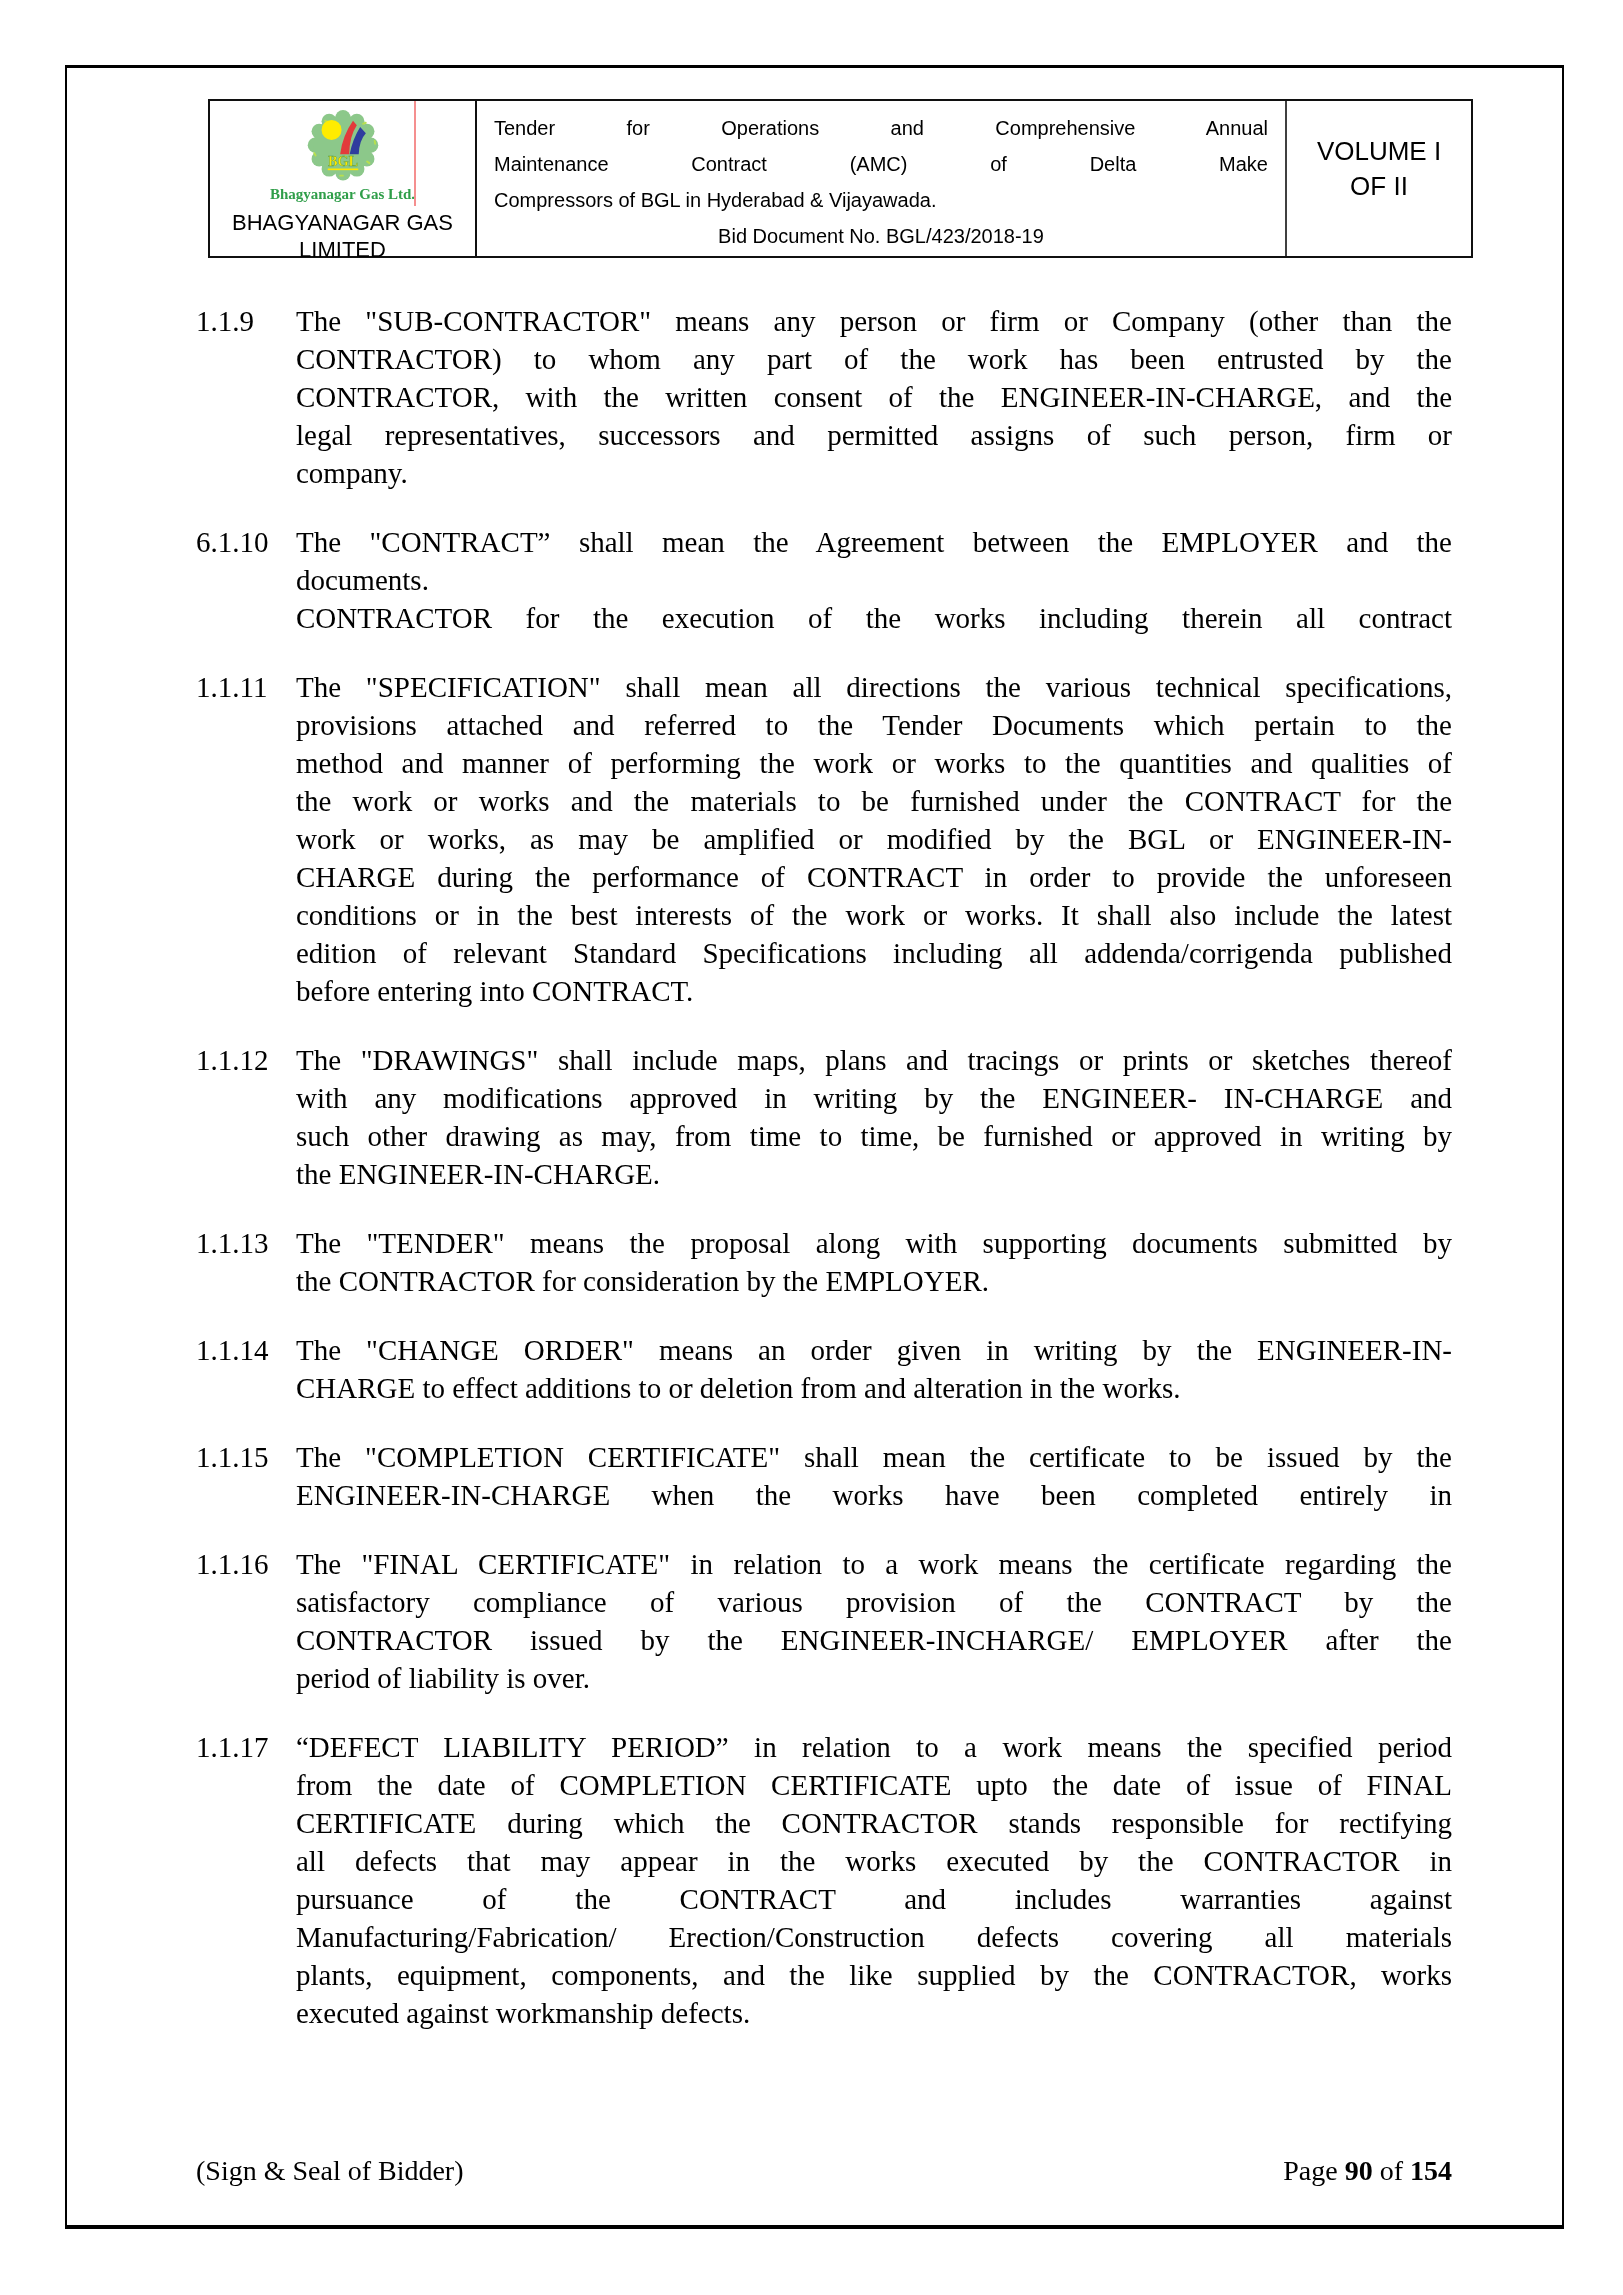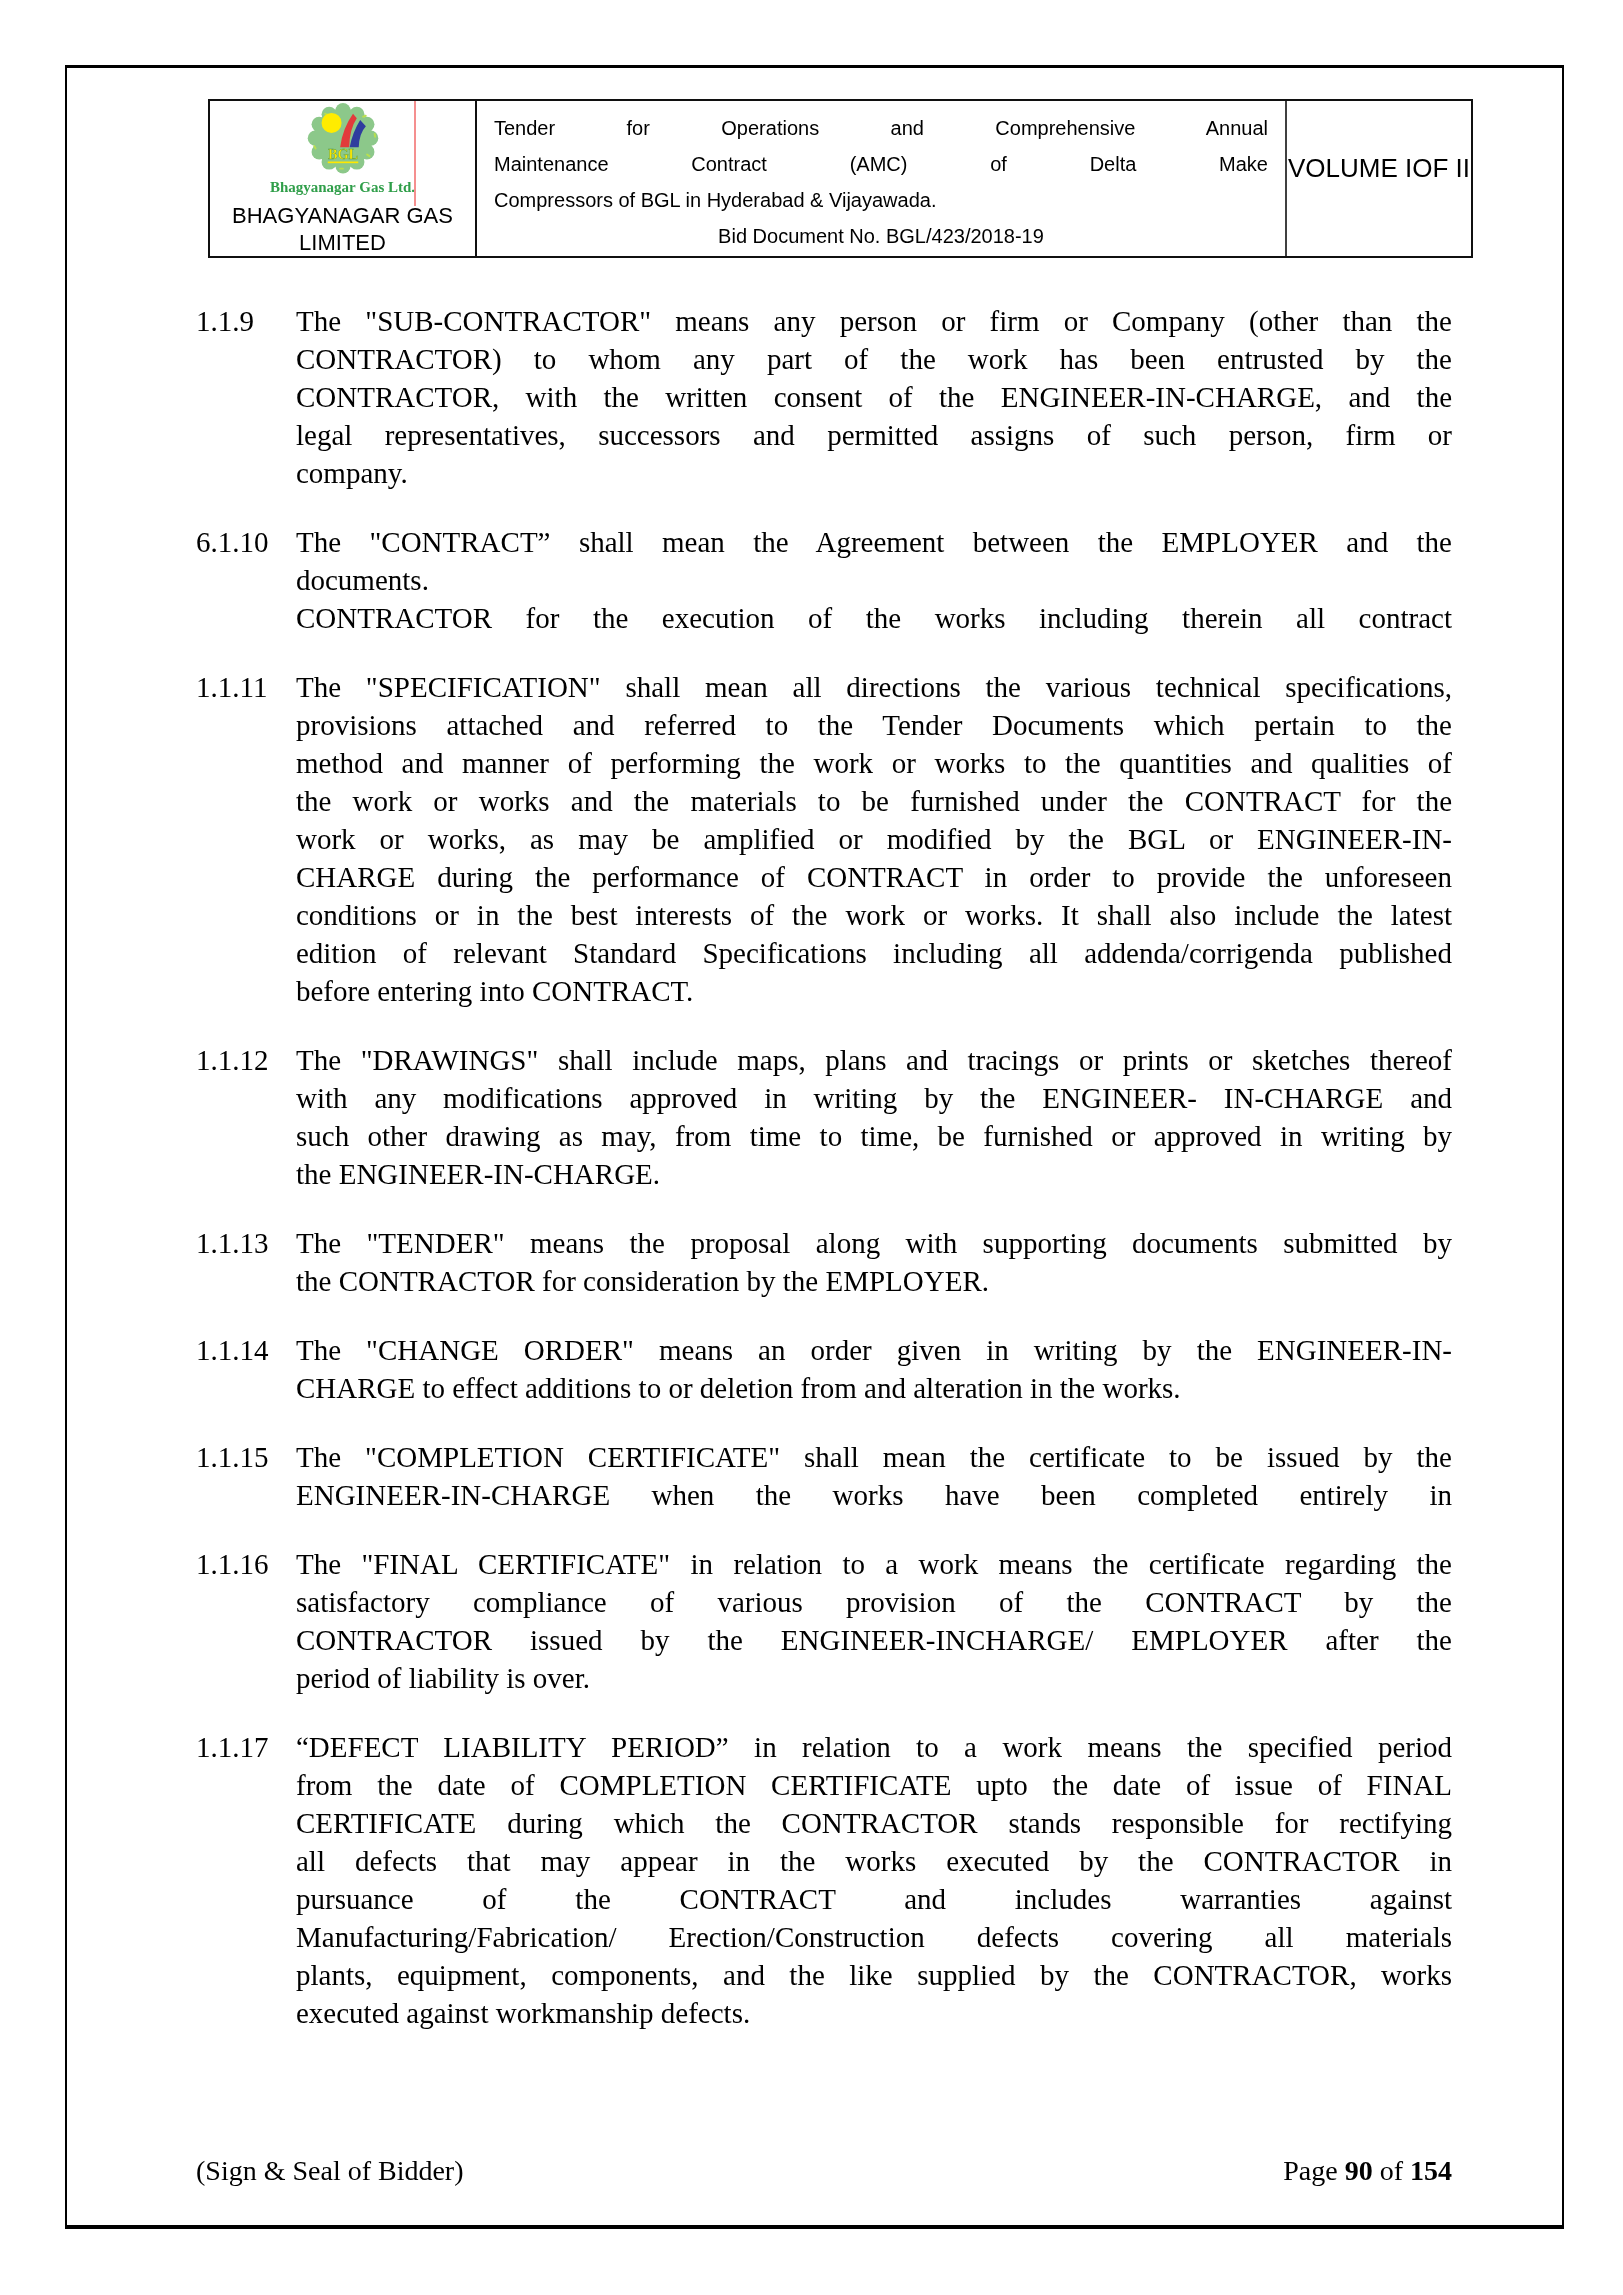--- a/index.html
+++ b/index.html
@@ -43,35 +43,35 @@
   }
   .cell {
     box-sizing: border-box;
     height: 100%;
   }
   .cell-logo {
     width: 267px;
     border-right: 2px solid #101010;
     position: relative;
     text-align: center;
-    padding-top: 0;
+    padding-top: 7px;
   }
   .cell-title {
     width: 810px;
     border-right: 2px solid #404040;
     padding: 9.2px 17px 0 17px;
     font-family: "Liberation Sans", sans-serif;
     font-size: 20px;
     line-height: 36px;
     font-weight: 500;
   }
   .cell-volume {
     flex: 1;
     display: flex;
-    flex-direction: row;
+    flex-direction: column;
     justify-content: center;
     align-items: center;
     font-family: "Liberation Sans", sans-serif;
     font-size: 26px;
     line-height: 35px;
     padding-bottom: 19.6px;
   }
   .title-line.j { text-align: justify; text-align-last: justify; }
   .title-line.l { text-align: left; }
   .title-line.c { text-align: center; }

